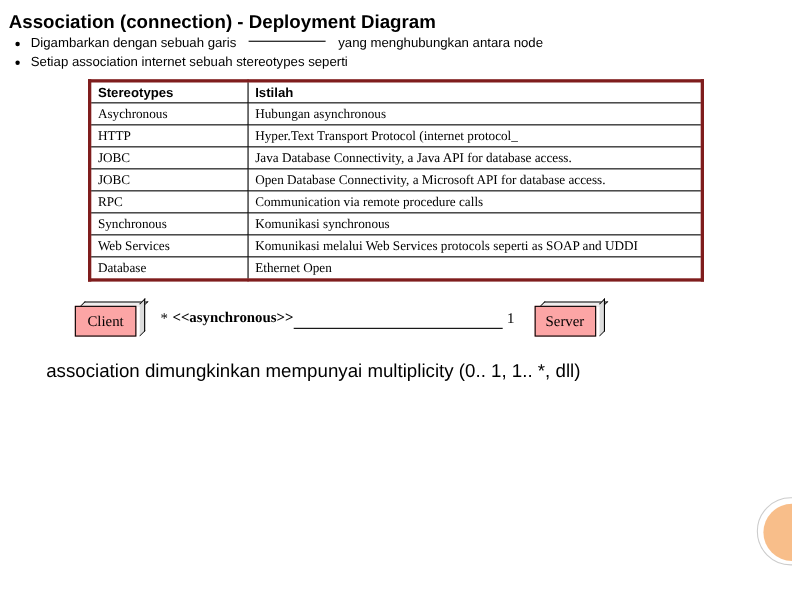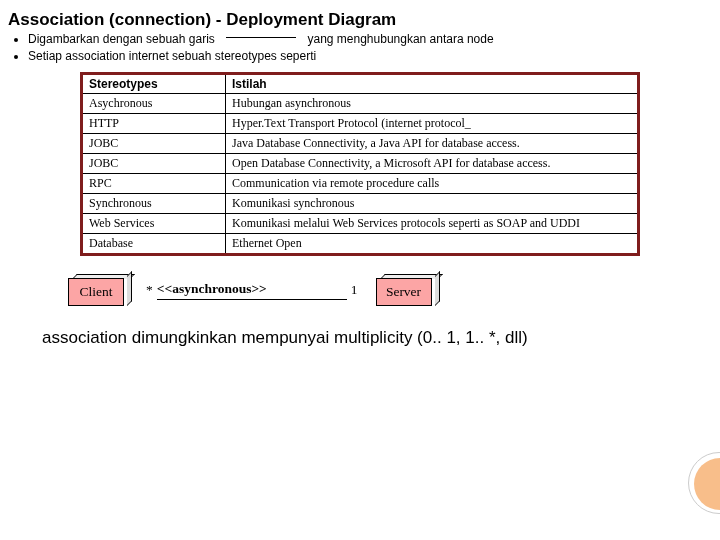--- a/index.html
+++ b/index.html
@@ -119,22 +119,22 @@
     border-top: 1px solid #000;
     position: relative;
   }
   .conn .label {
     text-align: center;
     font-weight: bold;
     margin-bottom: 2px;
   }
   .conn-mid {
     display: flex;
-    flex-direction: column;
-    align-items: flex-start;
+    flex-direction: row;
+    align-items: flex-end;
   }
 
   .footer-line {
     font-size: 17px;
     margin: 22px 0 0 34px;
   }
 
   
   .deco {
     position: absolute;

